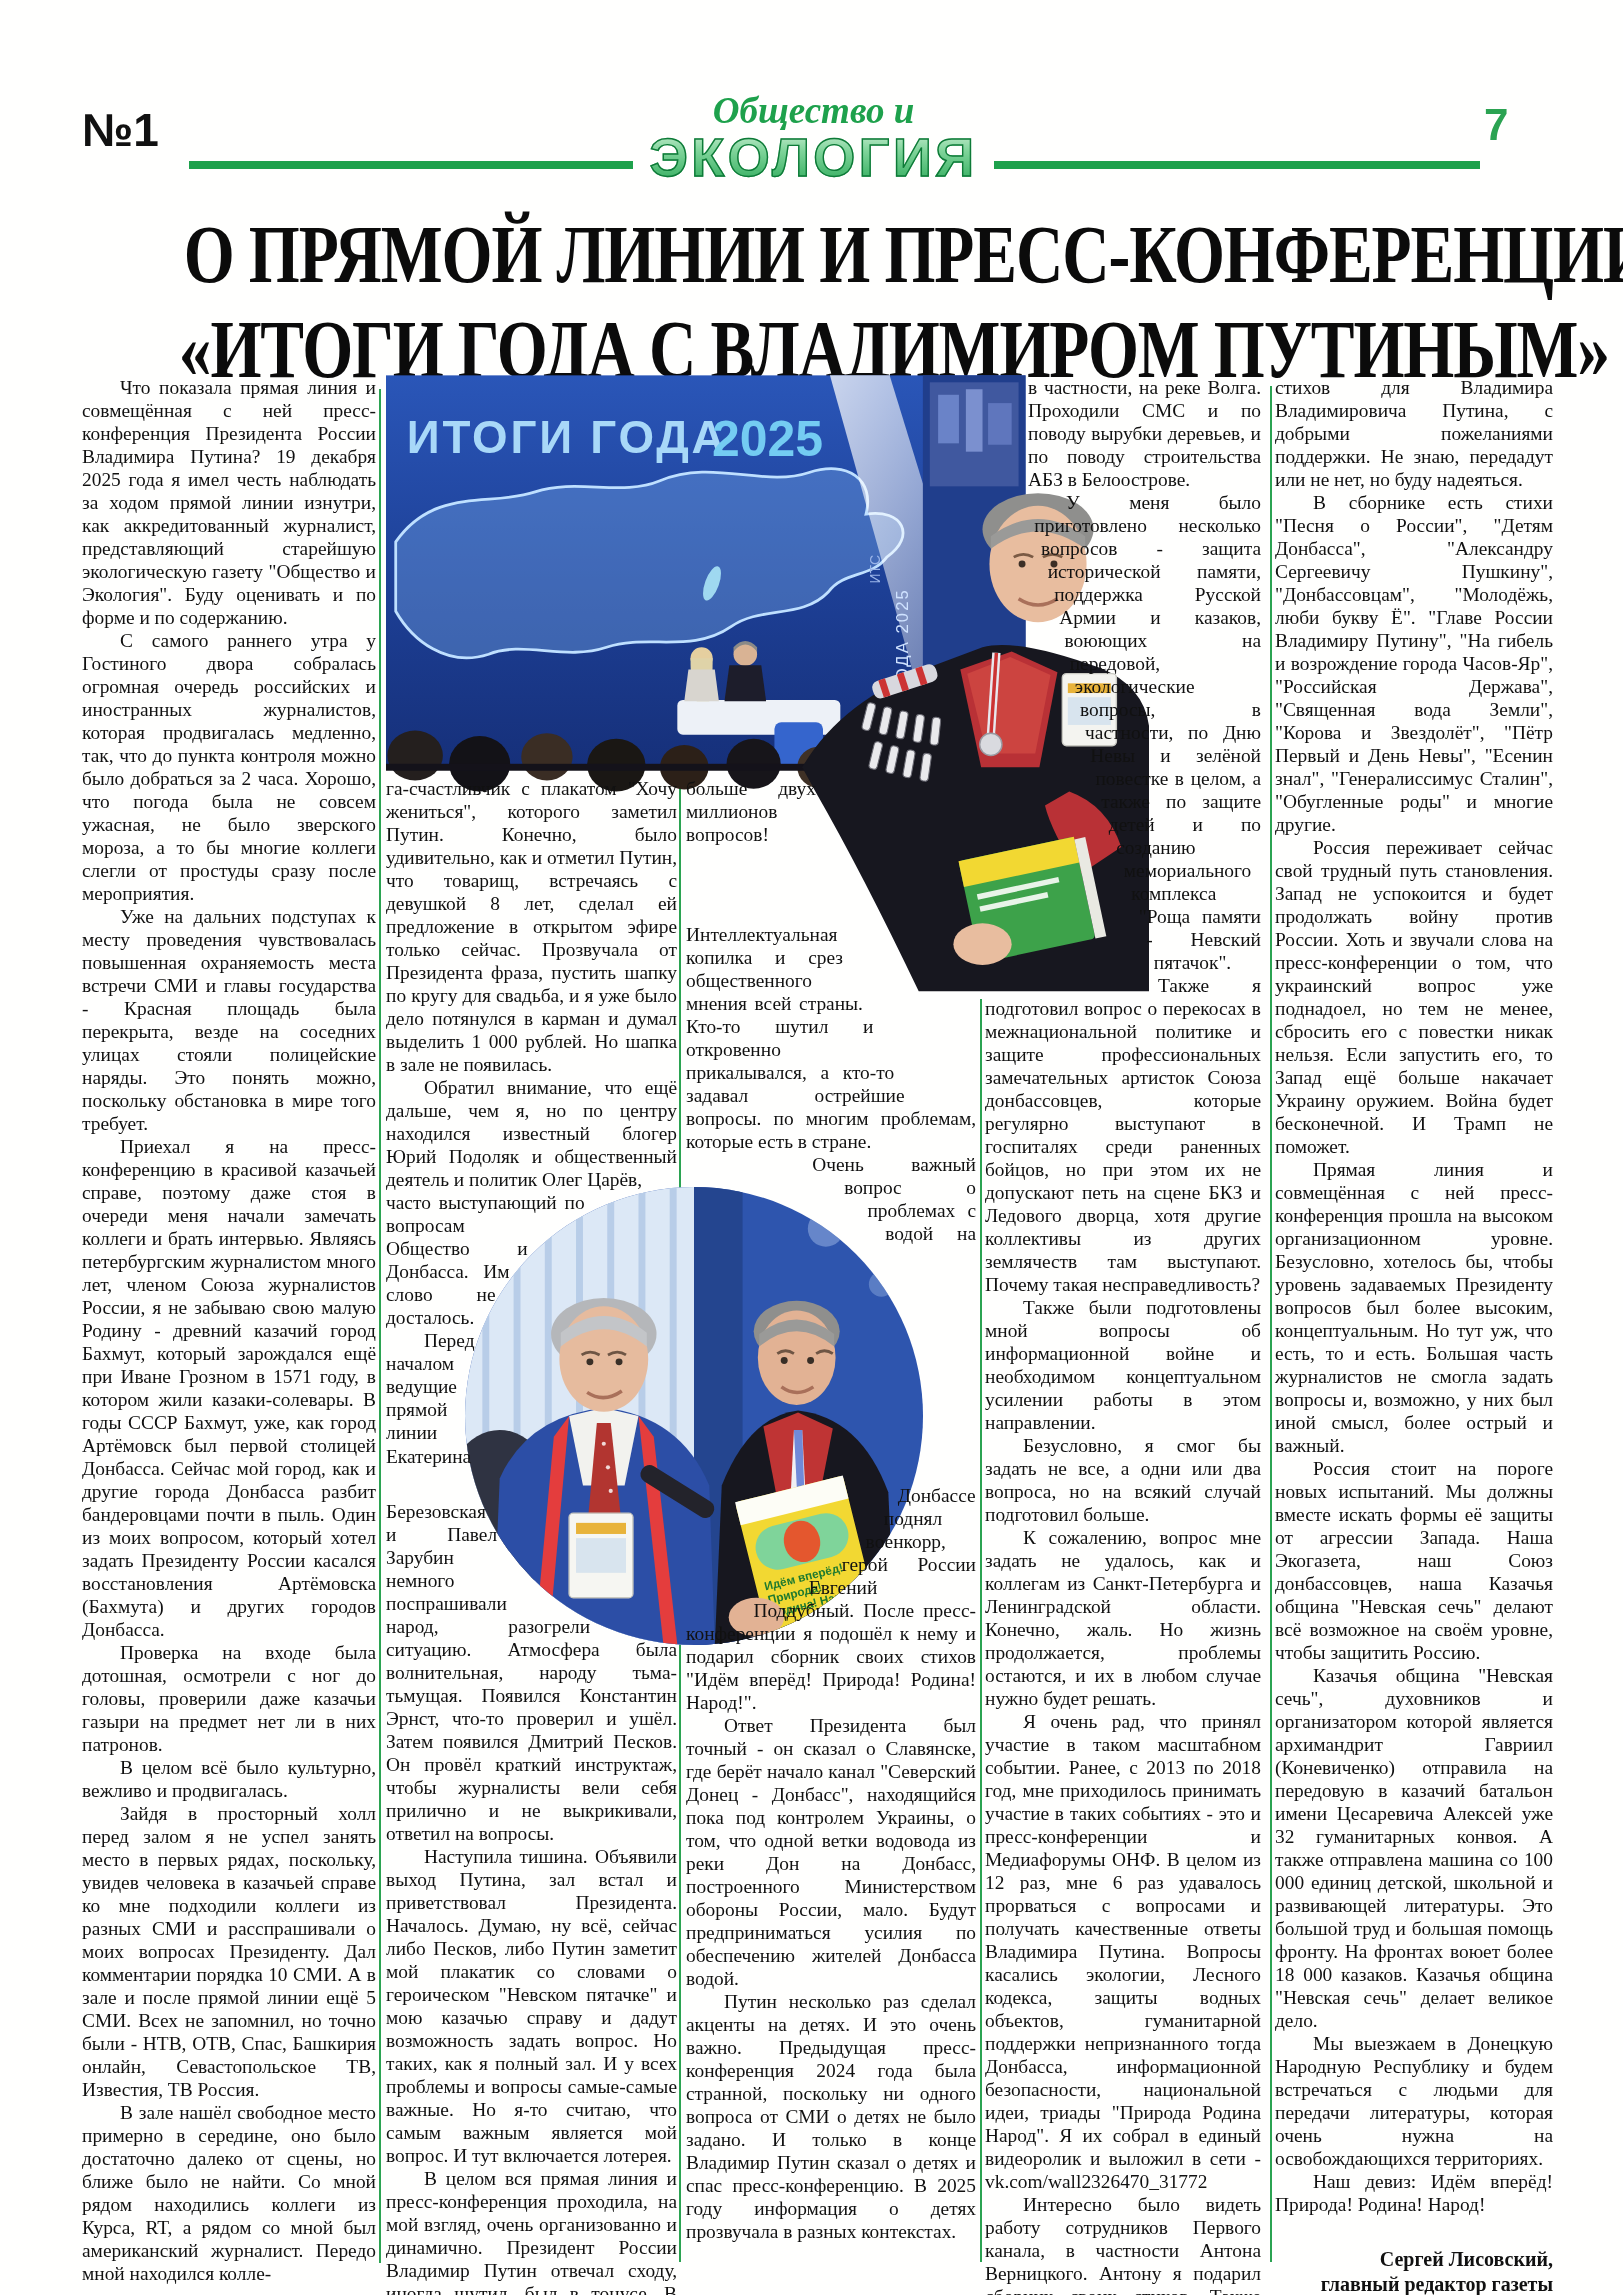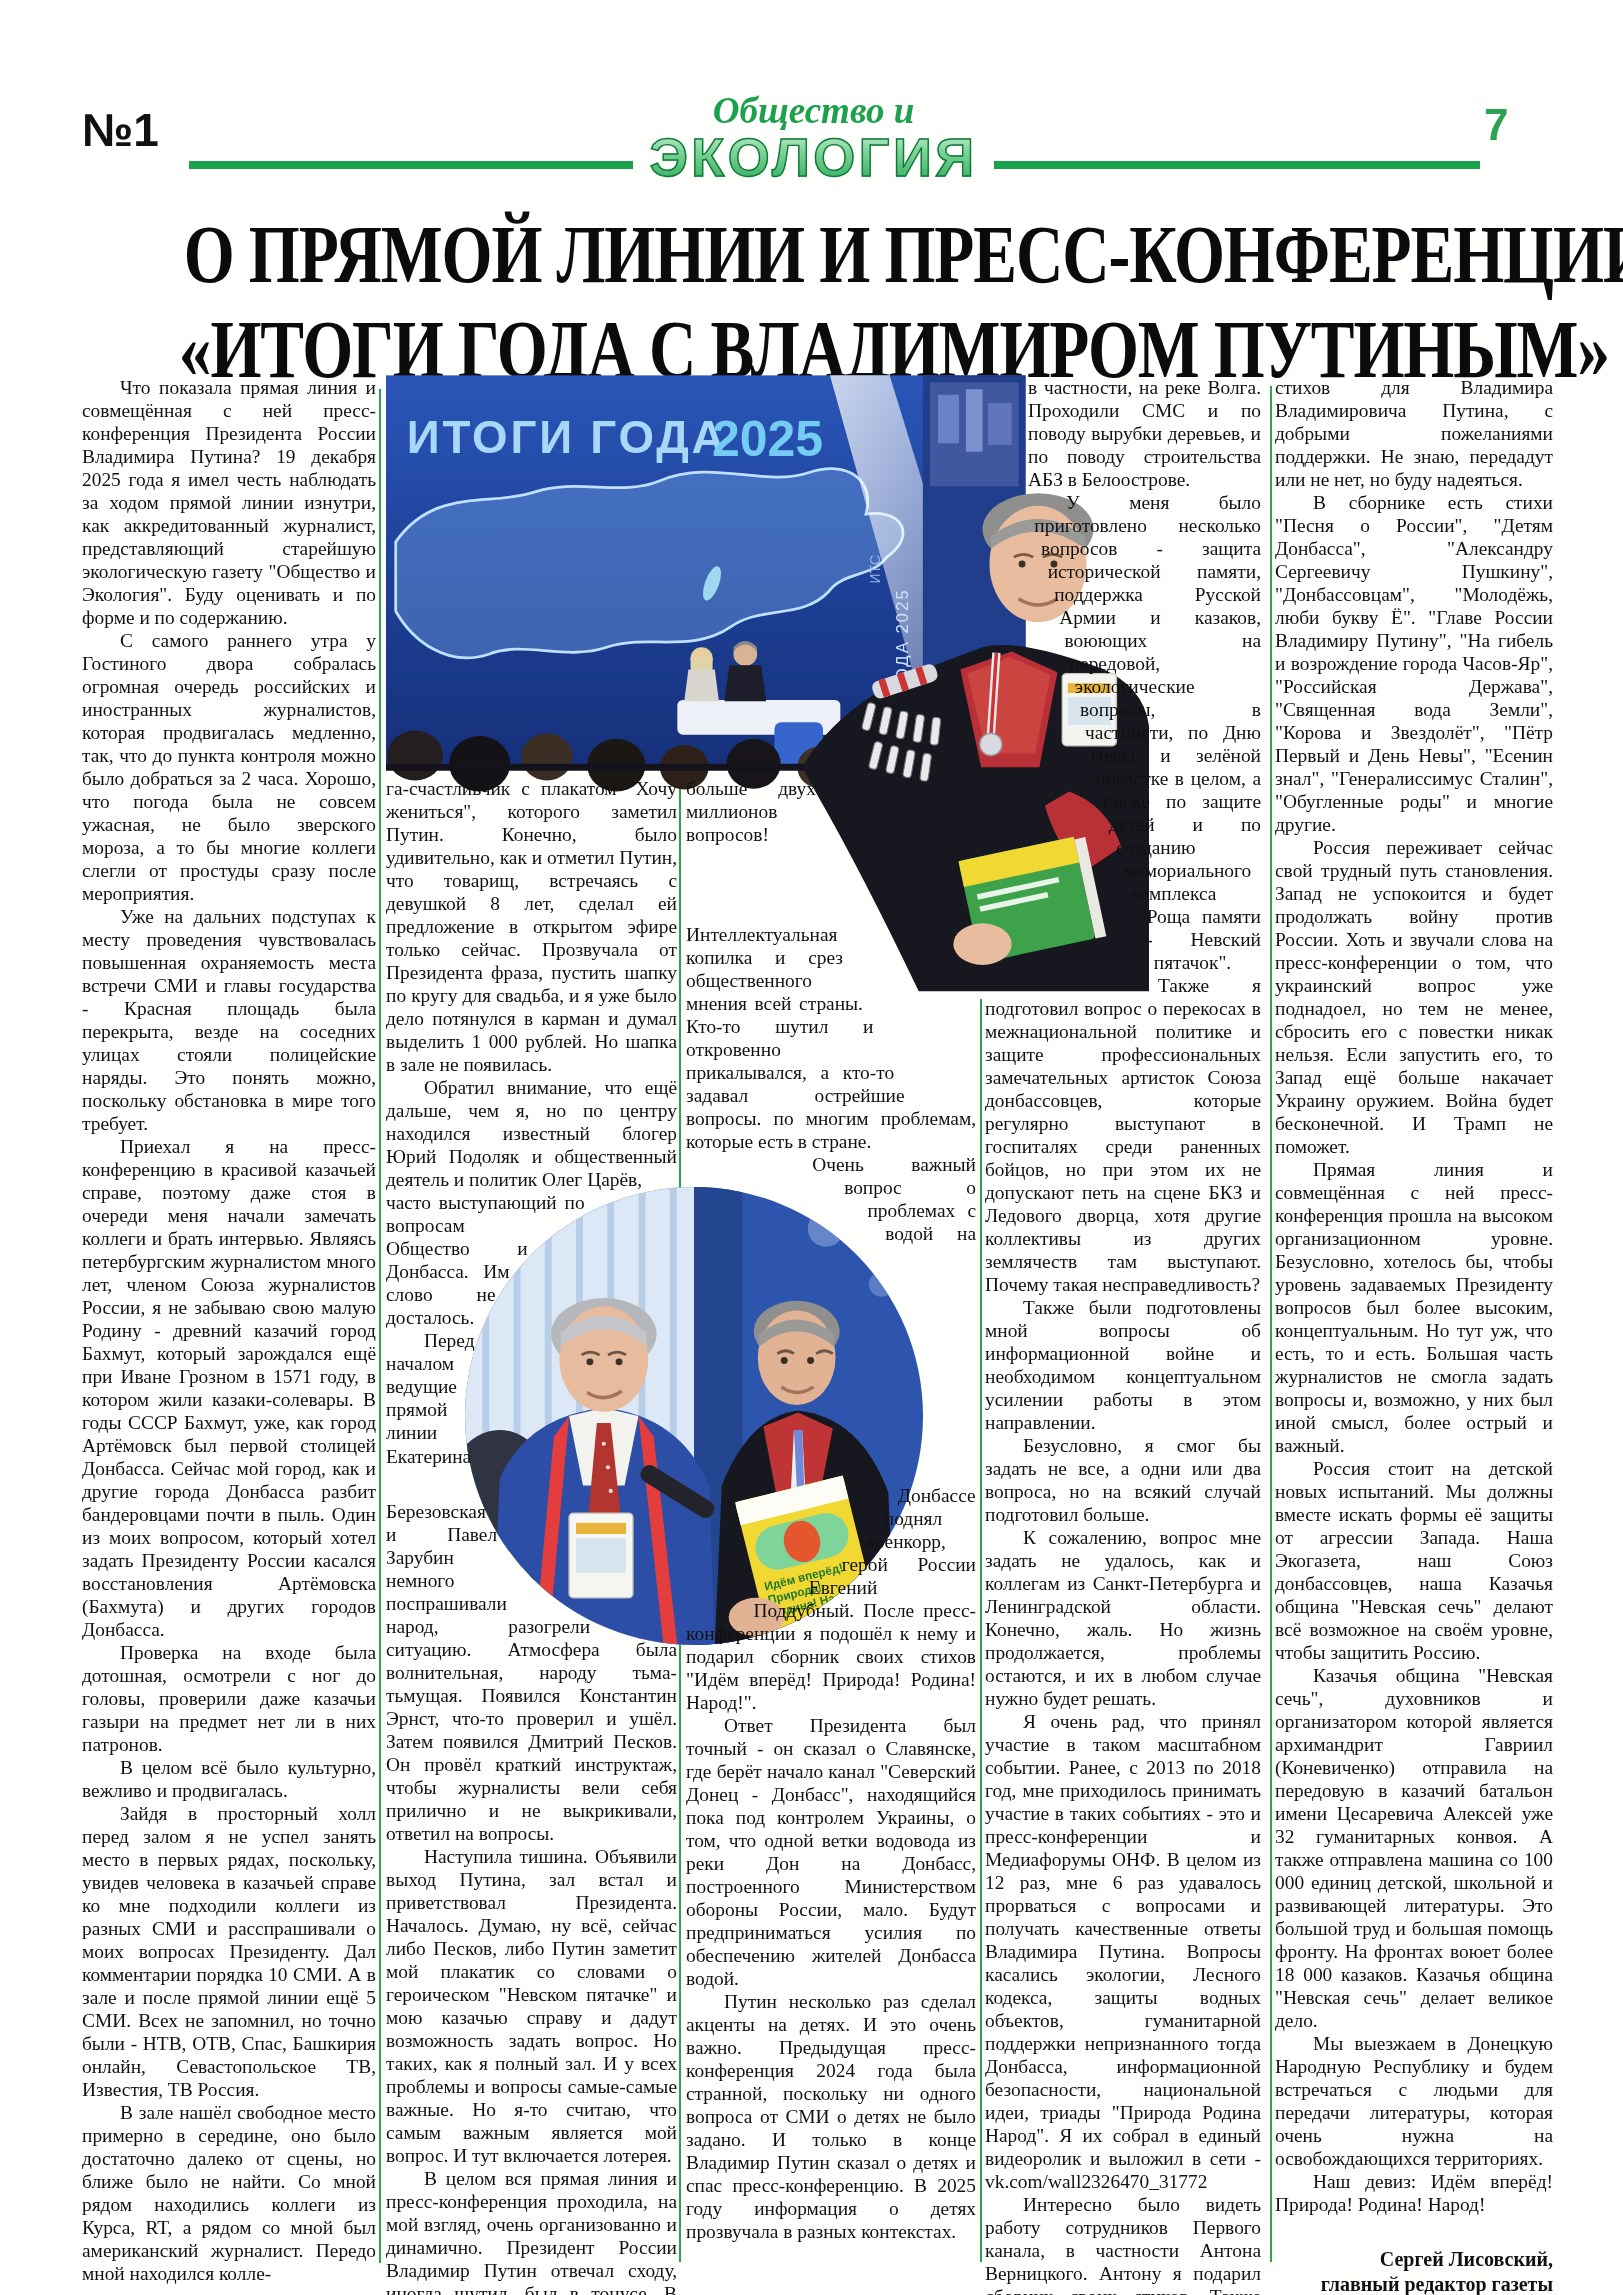--- a/index.html
+++ b/index.html
@@ -313,21 +313,21 @@
         <p>Интересно было видеть работу сотрудников Первого канала, в частности Антона Верницкого. Антону я подарил сборник своих стихов. Также подарил ведущим Екатерине Березовской и Павлу Зарубину. И попросил сотрудника Пресс-службы Администрации Президента России передать через Дмитрия Пескова сборник</p>
       </div>
   </div>
 
   <div class="col" id="col5">
     <div>
         <p class="cont">стихов для Владимира Владимировича Путина, с добрыми пожеланиями поддержки. Не знаю, передадут или не нет, но буду надеяться.</p>
         <p>В сборнике есть стихи "Песня о России", "Детям Донбасса", "Александру Сергеевичу Пушкину", "Донбассовцам", "Молодёжь, люби букву Ё". "Главе России Владимиру Путину", "На гибель и возрождение города Часов-Яр", "Российская Держава", "Священная вода Земли", "Корова и Звездолёт", "Пётр Первый и День Невы", "Есенин знал", "Генералиссимус Сталин", "Обугленные роды" и многие другие.</p>
         <p>Россия переживает сейчас свой трудный путь становления. Запад не успокоится и будет продолжать войну против России. Хоть и звучали слова на пресс-конференции о том, что украинский вопрос уже поднадоел, но тем не менее, сбросить его с повестки никак нельзя. Если запустить его, то Запад ещё больше накачает Украину оружием. Война будет бесконечной. И Трамп не поможет.</p>
         <p>Прямая линия и совмещённая с ней пресс-конференция прошла на высоком организационном уровне. Безусловно, хотелось бы, чтобы уровень задаваемых Президенту вопросов был более высоким, концептуальным. Но тут уж, что есть, то и есть. Большая часть журналистов не смогла задать вопросы и, возможно, у них был иной смысл, более острый и важный.</p>
-        <p>Россия стоит на детской новых испытаний. Мы должны вместе искать формы её защиты от агрессии Запада. Наша Экогазета, наш Союз донбассовцев, наша Казачья община "Невская сечь" делают всё возможное на своём уровне, чтобы защитить Россию.</p>
+        <p>Россия стоит на пороге новых испытаний. Мы должны вместе искать формы её защиты от агрессии Запада. Наша Экогазета, наш Союз донбассовцев, наша Казачья община "Невская сечь" делают всё возможное на своём уровне, чтобы защитить Россию.</p>
         <p>Казачья община "Невская сечь", духовников и организатором которой является архимандрит Гавриил (Коневиченко) отправила на передовую в казачий батальон имени Цесаревича Алексей уже 32 гуманитарных конвоя. А также отправлена машина со 100 000 единиц детской, школьной и развивающей литературы. Это большой труд и большая помощь фронту. На фронтах воюет более 18 000 казаков. Казачья община "Невская сечь" делает великое дело.</p>
         <p>Мы выезжаем в Донецкую Народную Республику и будем встречаться с людьми для передачи литературы, которая очень нужна на освобождающихся территориях.</p>
         <p>Наш девиз: Идём вперёд! Природа! Родина! Народ!</p>
         <p class="sig sig1">Сергей Лисовский,</p>
         <p class="sig">главный редактор газеты</p>
         <p class="sig">"Общество и Экология",</p>
       </div>
   </div>
 
 </div>

